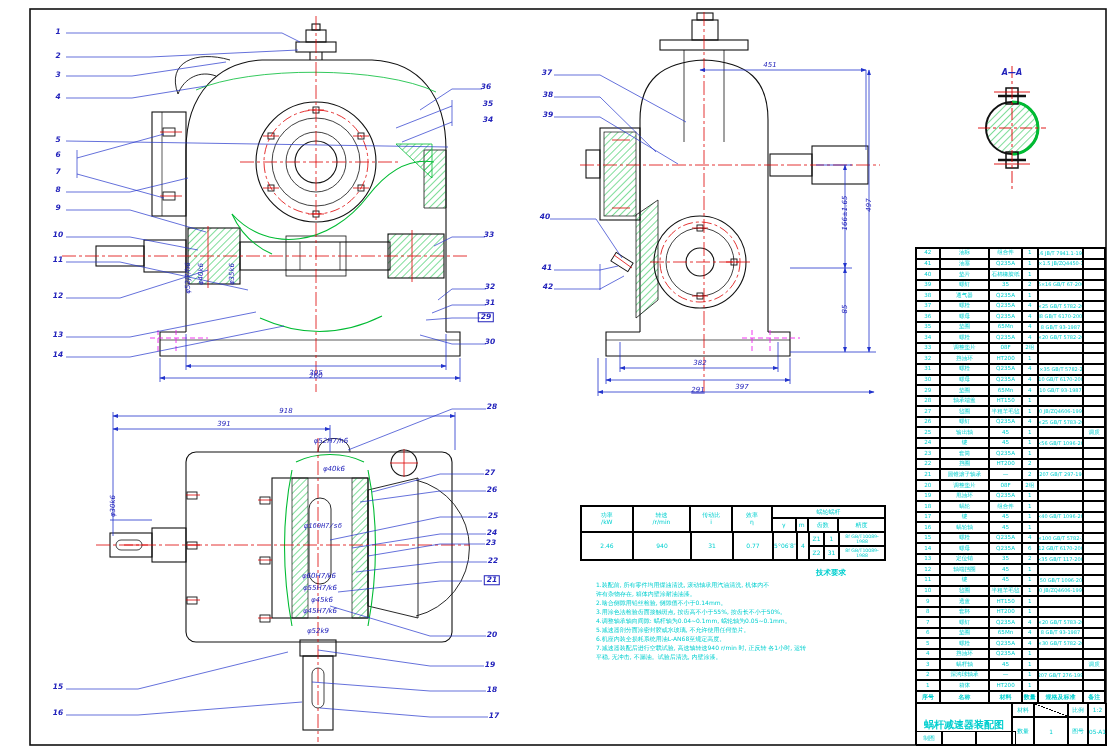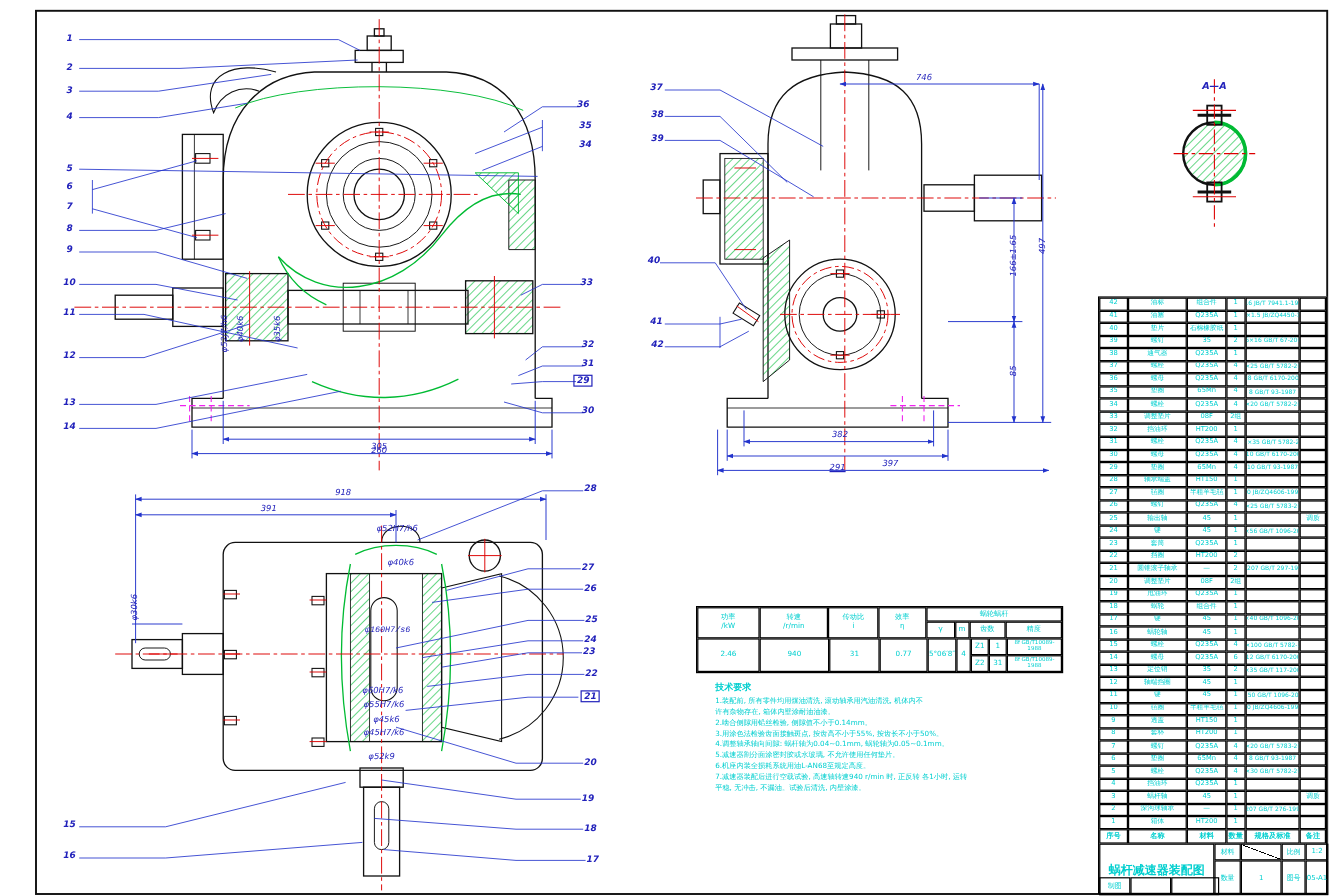--- a/index.html
+++ b/index.html
@@ -7,21 +7,21 @@
   .lbl{position:absolute;color:#2222bb;font-size:7px;font-style:italic;white-space:nowrap;
        transform:translate(-50%,-50%);line-height:1;pointer-events:none;}
   .lbl.rot{transform:translate(-50%,-50%) rotate(-90deg);}
   .callout{position:absolute;color:#2222bb;font-size:7.5px;font-style:italic;font-weight:bold;
        transform:translate(-50%,-50%);line-height:1;}
   .callout.boxed{border:1px solid #2222bb;padding:0 2px;}
   .detail-label{position:absolute;color:#2222bb;font-size:8px;font-weight:bold;font-style:italic;
        transform:translate(-50%,-50%);}
   
   .notes{position:absolute;left:596px;top:568px;width:250px;color:#00cfcf;}
-  .notes-title{text-align:left;font-size:7.5px;font-weight:bold;margin-bottom:2px;}
+  .notes-title{text-align:right;font-size:7.5px;font-weight:bold;margin-bottom:2px;}
   .note-line{font-size:6px;line-height:9px;white-space:nowrap;}
   
   .ptable{position:absolute;left:580px;top:505px;width:306px;height:56px;
       border:1.6px solid #000;box-sizing:border-box;display:flex;flex-direction:column;
       color:#00cfcf;font-size:6px;text-align:center;}
   .prow{display:flex;flex:1;}
   .pcell{border:0.8px solid #000;display:flex;align-items:center;justify-content:center;
       flex-direction:column;box-sizing:border-box;overflow:hidden;line-height:1.15;}
   .psub{display:flex;flex-direction:column;box-sizing:border-box;}
   
@@ -372,21 +372,21 @@
       <div class="callout" style="left: 493px; top: 561px;">22</div>
       <div class="callout boxed" style="left: 492px; top: 580px;">21</div>
       <div class="callout" style="left: 492px; top: 635px;">20</div>
       <div class="callout" style="left: 490px; top: 665px;">19</div>
       <div class="callout" style="left: 492px; top: 690px;">18</div>
       <div class="callout" style="left: 494px; top: 716px;">17</div>
     </div>
 <div id="dims">
       <div class="lbl" style="left: 316px; top: 376px;">260</div>
       <div class="lbl" style="left: 316px; top: 373px;">305</div>
-      <div class="lbl" style="left: 770px; top: 65px;">746</div>
+      <div class="lbl" style="left: 770px; top: 65px;">451</div>
       <div class="lbl rot" style="left: 845px; top: 213px;">166±1.65</div>
       <div class="lbl rot" style="left: 845px; top: 309px;">85</div>
       <div class="lbl rot" style="left: 869px; top: 205px;">497</div>
       <div class="lbl" style="left: 700px; top: 363px;">382</div>
       <div class="lbl" style="left: 698px; top: 390px; text-decoration: underline;">291</div>
       <div class="lbl" style="left: 742px; top: 387px;">397</div>
       <div class="lbl" style="left: 286px; top: 411px;">918</div>
       <div class="lbl" style="left: 224px; top: 424px;">391</div>
     </div>
 <div id="fits">

